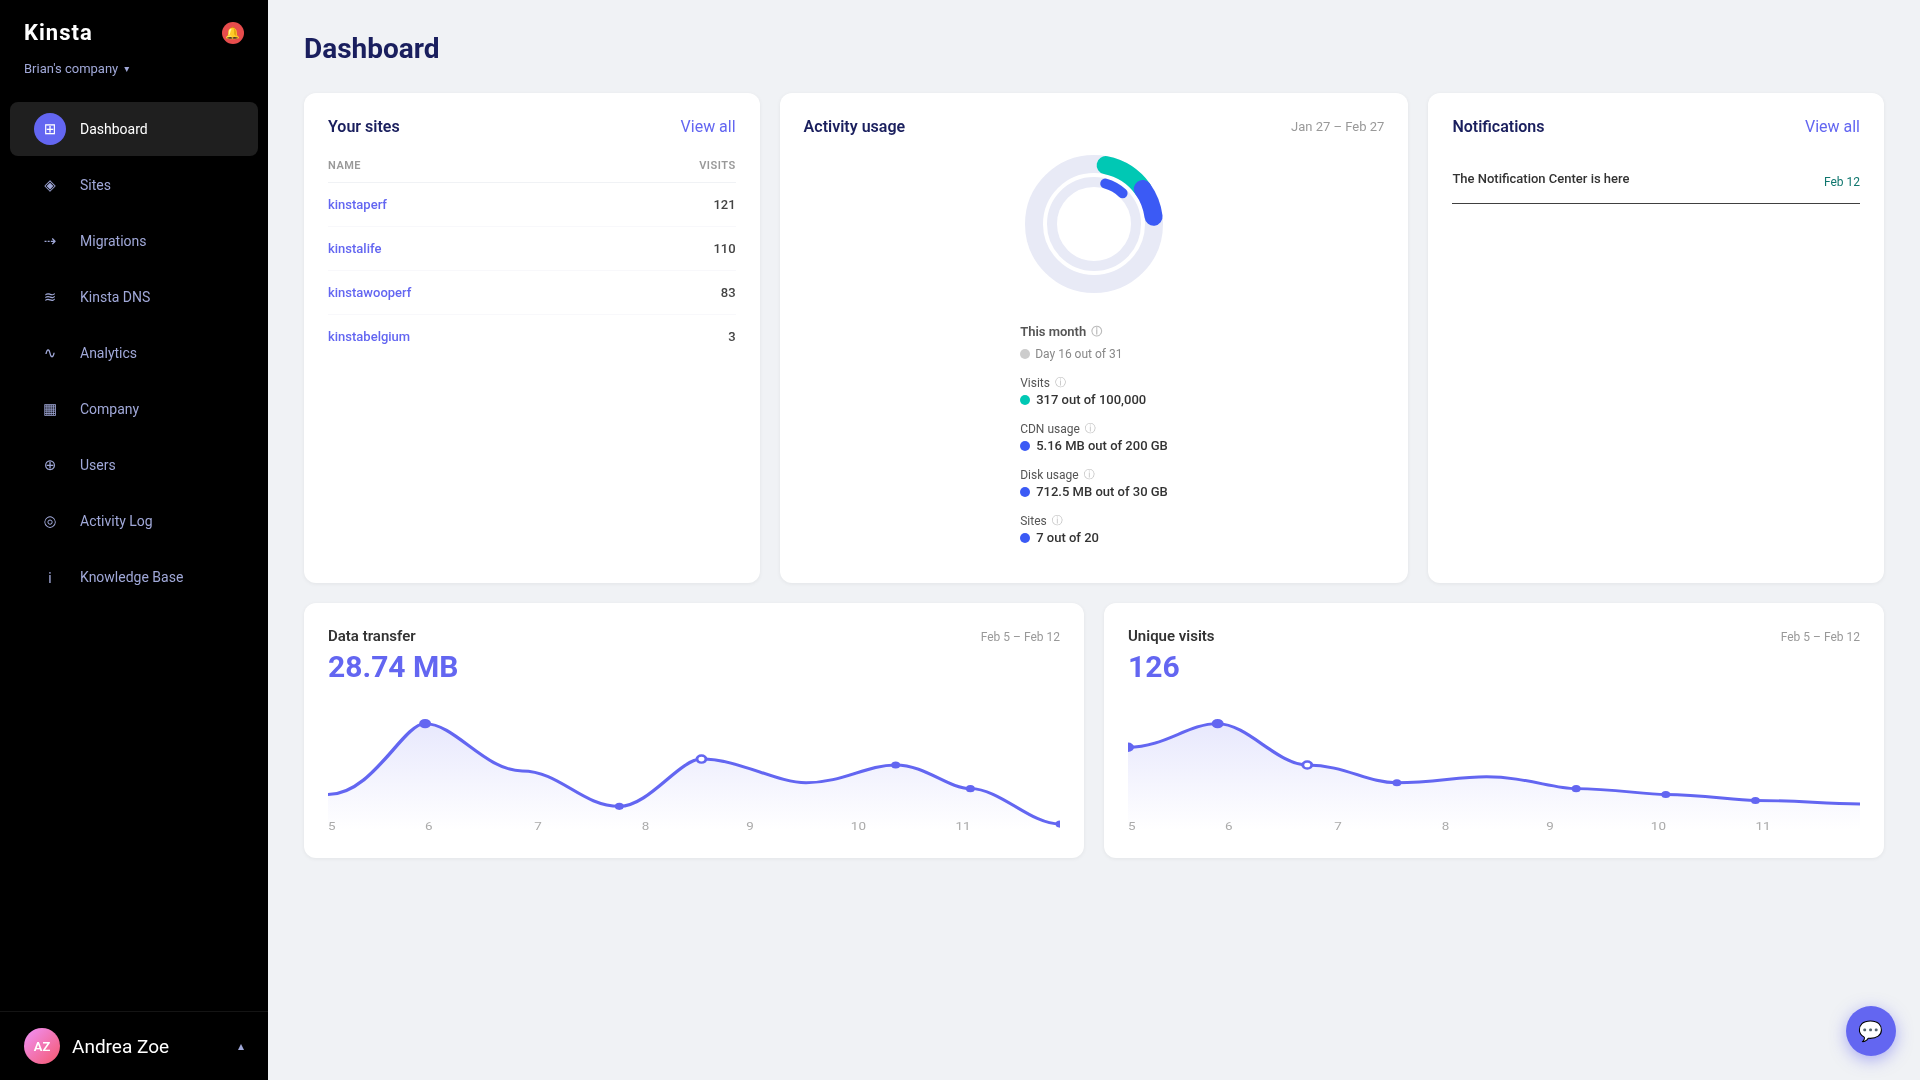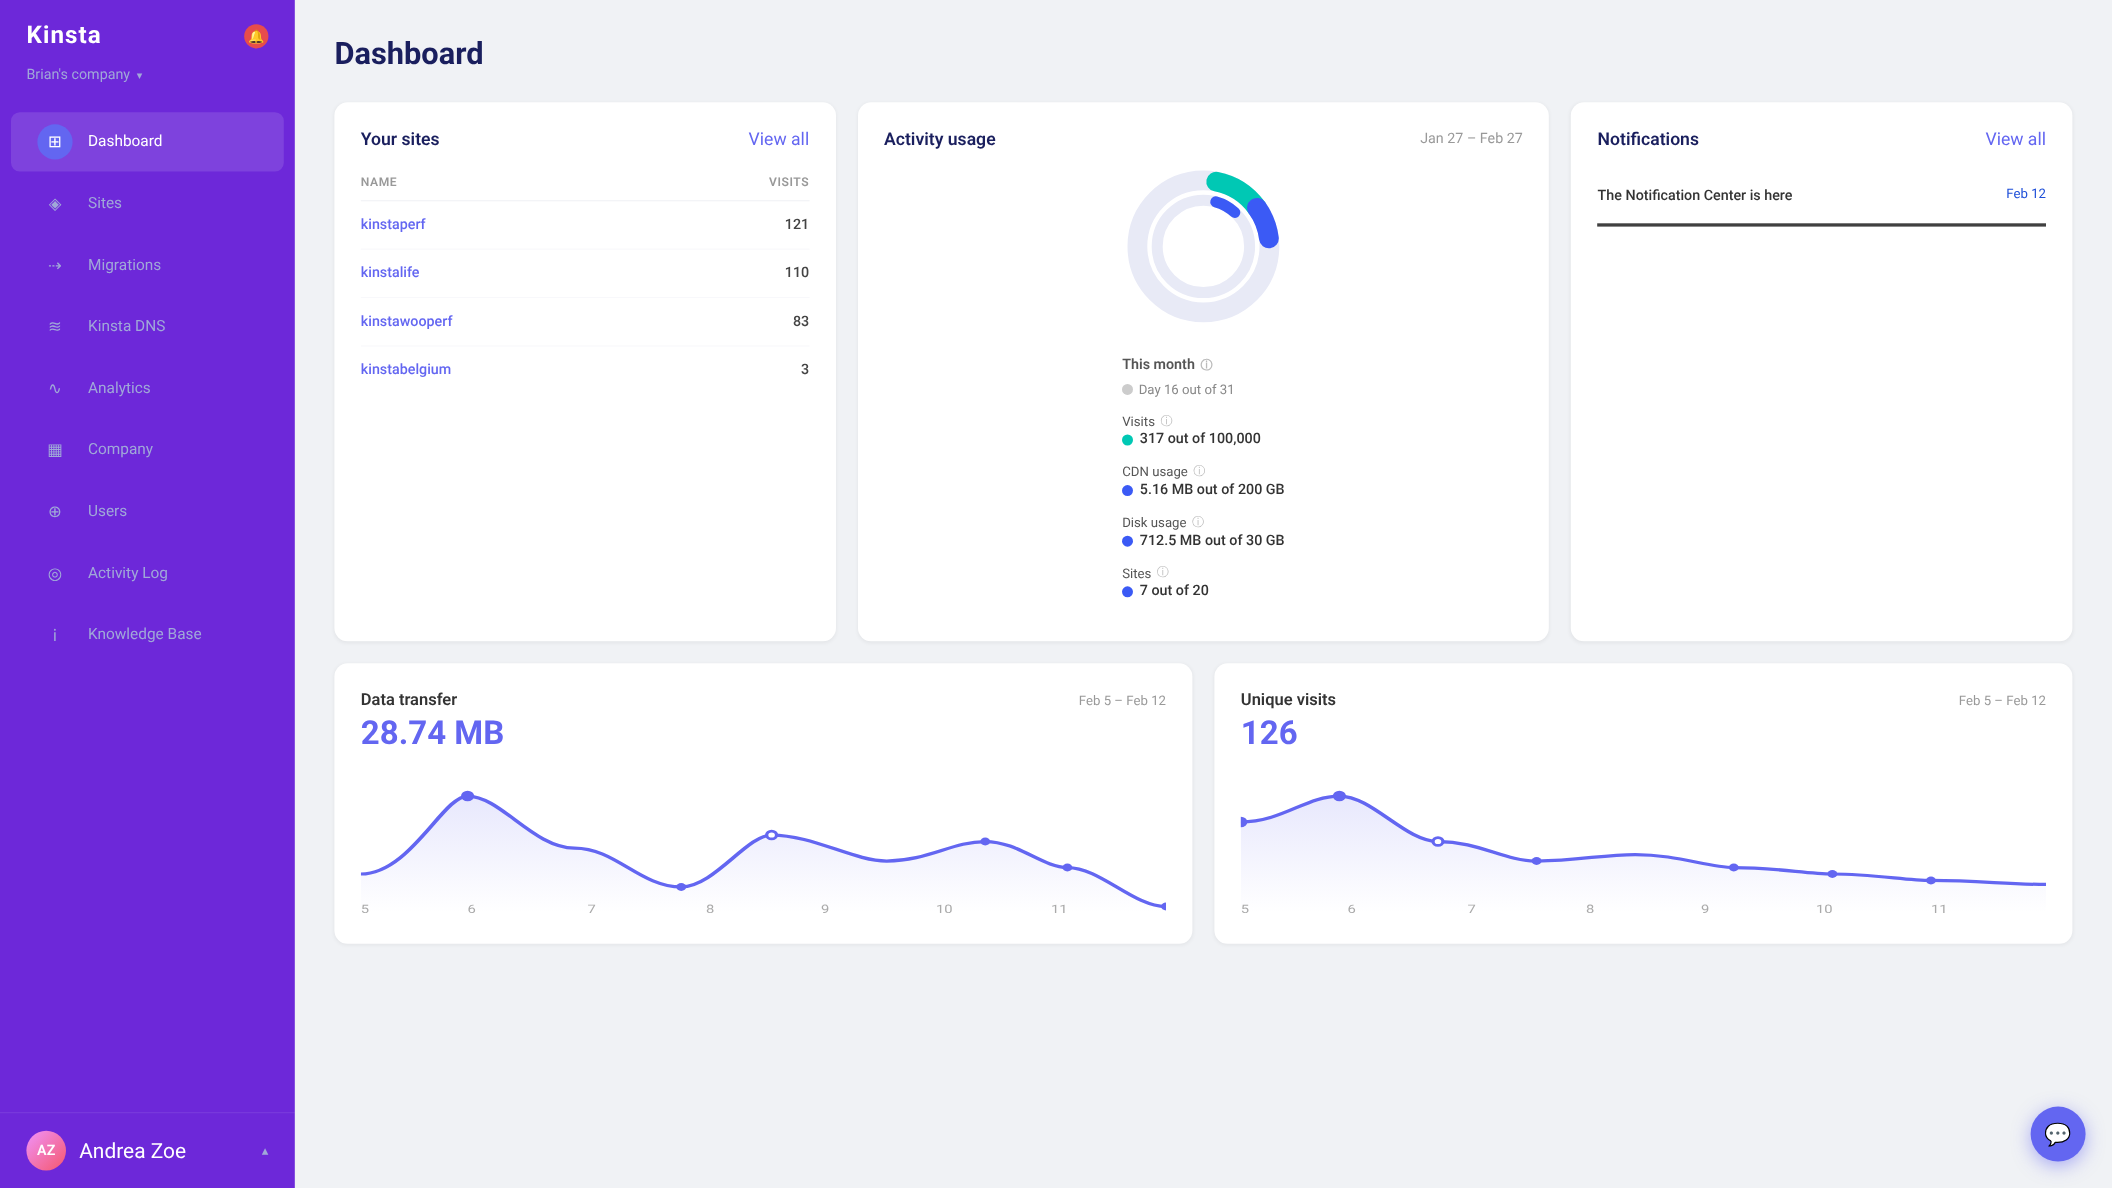--- a/index.html
+++ b/index.html
@@ -2,21 +2,21 @@
 <html><head>
   <meta charset="utf-8">
   <style>
     * { box-sizing: border-box; margin: 0; padding: 0; }
     body { font-family: -apple-system, BlinkMacSystemFont, 'Segoe UI', Roboto, sans-serif; background: #f0f2f5; display: flex; height: 100vh; overflow: hidden; }
 
     
     .sidebar {
       width: 268px;
       min-width: 268px;
-      background: #6d28d9;
+      background: #000000;
       display: flex;
       flex-direction: column;
       height: 100vh;
     }
     .sidebar-logo {
       padding: 20px 24px 10px;
       display: flex;
       align-items: center;
       justify-content: space-between;
     }
@@ -128,23 +128,23 @@
     .dot { width: 10px; height: 10px; border-radius: 50%; display: inline-block; flex-shrink: 0; }
     .dot-teal { background: #00c8b4; }
     .dot-blue { background: #3b5af5; }
     .dot-gray { background: #ccc; }
     .info-icon { color: #bbb; font-size: 11px; cursor: pointer; }
     .this-month-label { font-size: 13px; color: #555; font-weight: 600; display: flex; align-items: center; gap: 5px; margin-bottom: 8px; }
     .day-label { font-size: 12px; color: #888; display: flex; align-items: center; gap: 5px; }
 
     
     .notif-card .card-title { }
-    .notif-item { padding: 14px 0; border-bottom: 3px solid #404040; display: flex; justify-content: space-between; }
+    .notif-item { padding: 14px 0; border-bottom: 1px solid #404040; display: flex; justify-content: space-between; align-items: flex-end; }
     .notif-text { font-size: 13px; color: #333; font-weight: 500; line-height: 1.5; max-width: 75%; }
-    .notif-date { font-size: 12px; color: #1d4ed8; }
+    .notif-date { font-size: 12px; color: #0f766e; }
 
     
     .bottom-cards { display: grid; grid-template-columns: 1fr 1fr; gap: 20px; }
     .chart-card { background: #fff; border-radius: 12px; padding: 24px; box-shadow: 0 1px 4px rgba(0,0,0,0.06); overflow: hidden; }
     .chart-header { display: flex; justify-content: space-between; align-items: baseline; margin-bottom: 4px; }
     .chart-title { font-size: 15px; font-weight: 600; color: #333; }
     .chart-date { font-size: 12px; color: #999; }
     .chart-value { font-size: 30px; font-weight: 700; color: #6366f1; margin-bottom: 16px; }
     .chart-area { width: 100%; height: 130px; }
 

